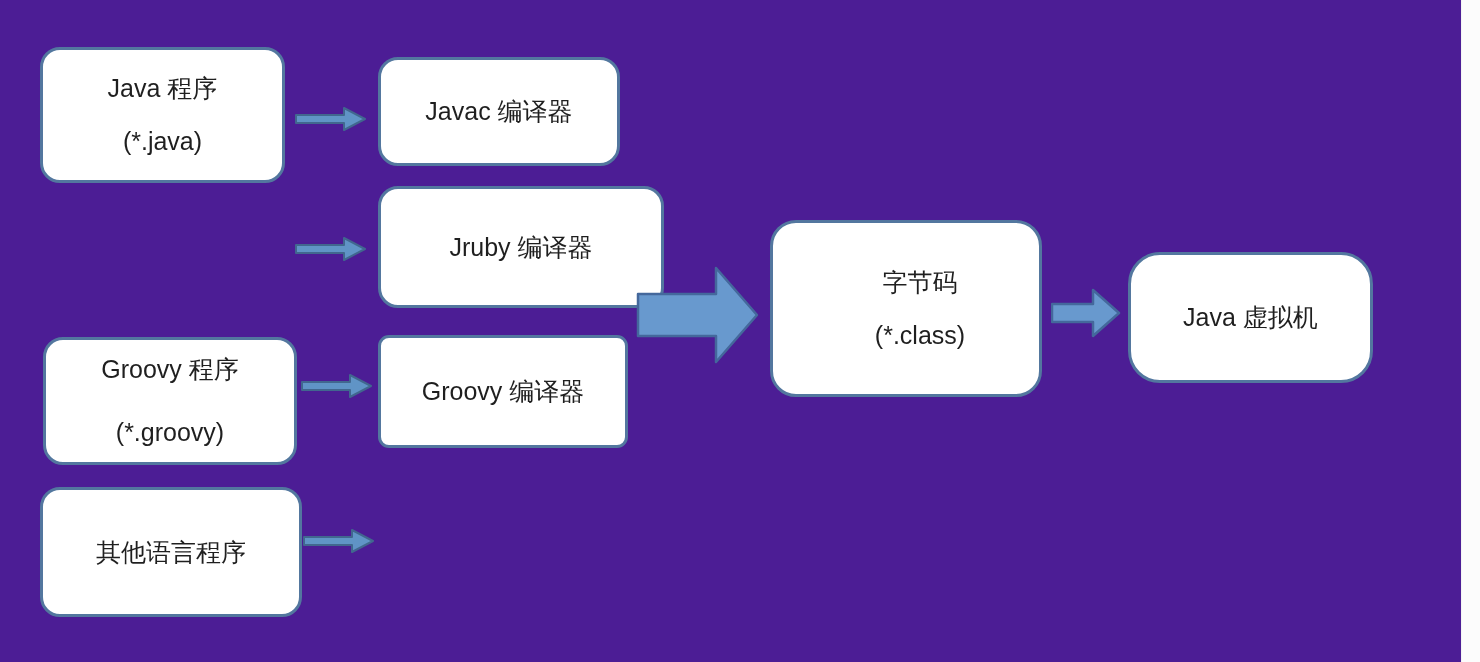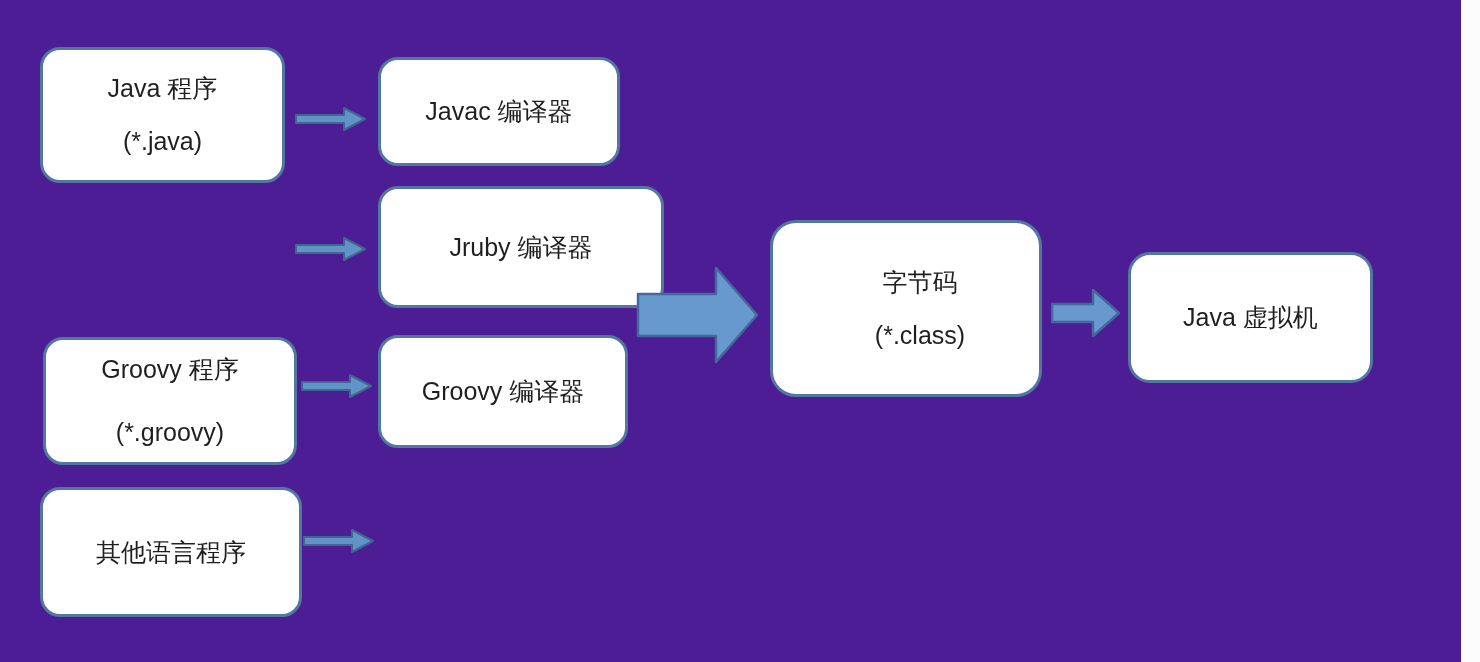--- a/index.html
+++ b/index.html
@@ -61,21 +61,21 @@
     <span>Jruby 编译器</span>
   </div>
 
   <div class="box" style="left:43px; top:337px; width:254px; height:128px;gap:38px;">
     <span>Groovy 程序</span>
     <span>(*.groovy)</span>
   </div>
   <svg class="arrow" style="left:301px; top:372px;" width="72" height="28" viewBox="0 0 72 28">
     <path d="M1 10 H49 V3 L70 14 L49 25 V18 H1 Z" fill="#6094c6" stroke="#41678f" stroke-width="2" stroke-linejoin="round"></path>
   </svg>
-  <div class="box" style="left:378px; top:335px; width:250px; height:113px;">
+  <div class="box" style="left:378px; top:335px; width:250px; height:113px;border-radius:11px;">
     <span>Groovy 编译器</span>
   </div>
 
   <div class="box" style="left:40px; top:487px; width:262px; height:130px;">
     <span>其他语言程序</span>
   </div>
   <svg class="arrow" style="left:303px; top:527px;" width="72" height="28" viewBox="0 0 72 28">
     <path d="M1 10 H49 V3 L70 14 L49 25 V18 H1 Z" fill="#6094c6" stroke="#41678f" stroke-width="2" stroke-linejoin="round"></path>
   </svg>
 
@@ -85,19 +85,19 @@
 
   <div class="box big" style="left:770px; top:220px; width:272px; height:177px;">
     <span>字节码</span>
     <span>(*.class)</span>
   </div>
 
   <svg class="arrow" style="left:1051px; top:287px;" width="70" height="52" viewBox="0 0 70 52">
     <path d="M1 17 H42 V3 L68 26 L42 49 V35 H1 Z" fill="#6899ce" stroke="#44689c" stroke-width="2.5" stroke-linejoin="round"></path>
   </svg>
 
-  <div class="box" style="left:1128px; top:252px; width:245px; height:131px; border-radius:22px;">
+  <div class="box" style="left:1128px; top:252px; width:245px; height:131px; border-radius:32px;">
     <span>Java 虚拟机</span>
   </div>
 
   <div class="edge-strip"></div>
 
 </div>
 
 </body></html>

